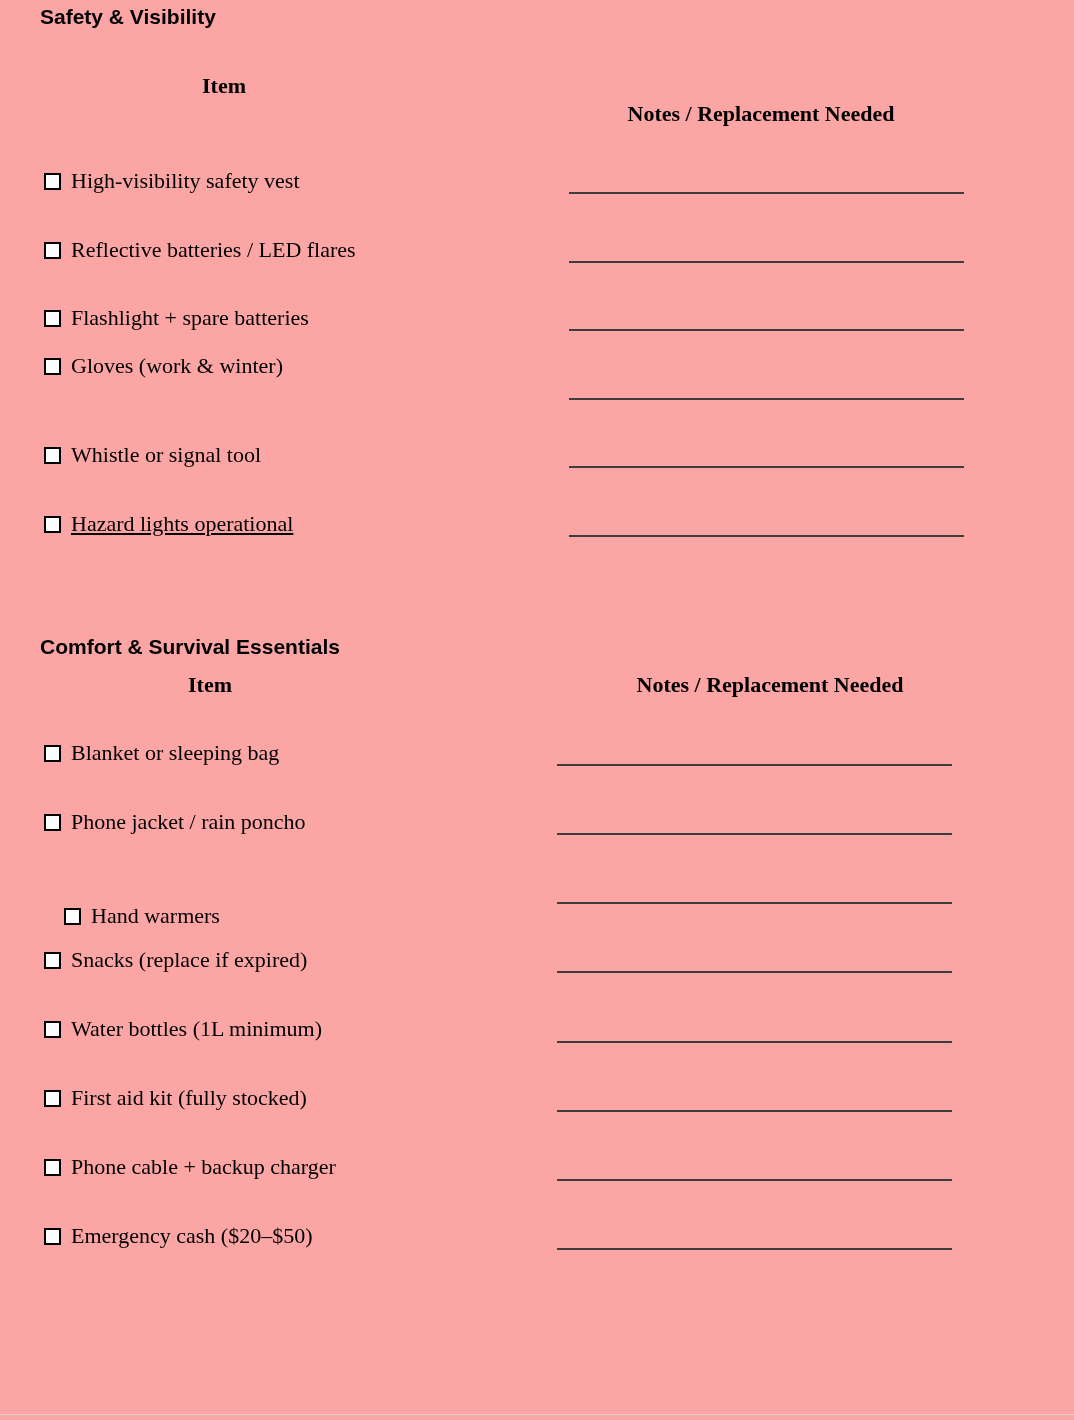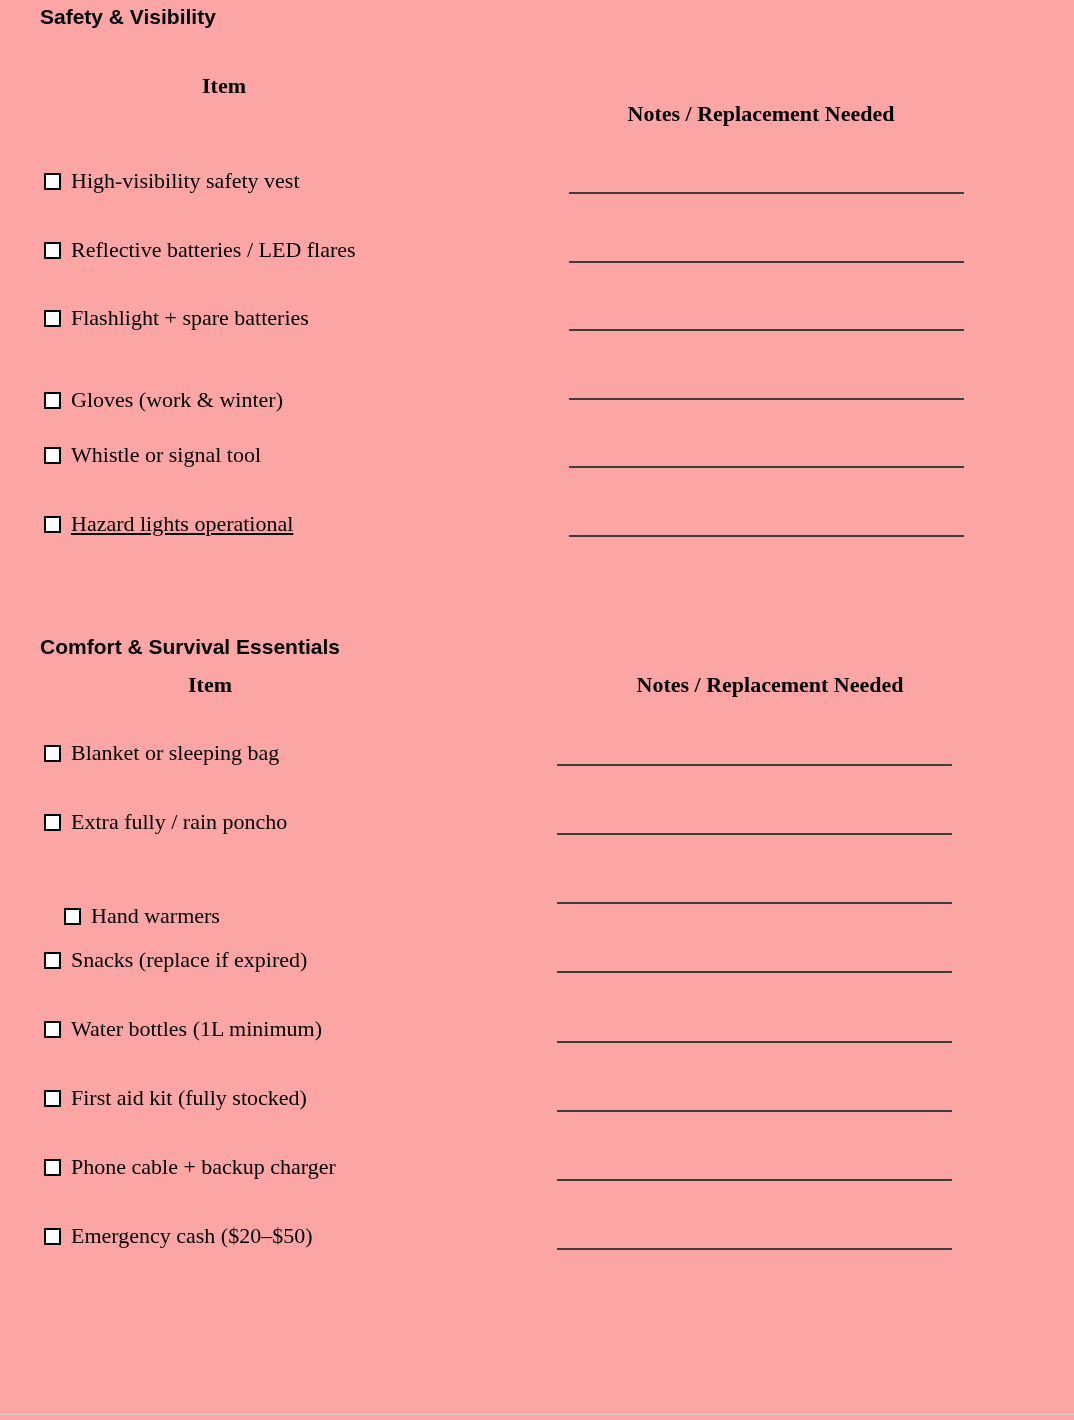--- a/index.html
+++ b/index.html
@@ -85,21 +85,21 @@
   <div class="row" style="left:44px; top:236px;">
     <span class="cb"></span><span>Reflective batteries / LED flares</span>
   </div>
   <div class="note-line" style="left:569px; top:261px;"></div>
 
   <div class="row" style="left:44px; top:304px;">
     <span class="cb"></span><span>Flashlight + spare batteries</span>
   </div>
   <div class="note-line" style="left:569px; top:329px;"></div>
 
-  <div class="row" style="left:44px; top:386px;">
+  <div class="row" style="left:44px; top:352px;">
     <span class="cb"></span><span>Gloves (work &amp; winter)</span>
   </div>
   <div class="note-line" style="left:569px; top:398px;"></div>
 
   <div class="row" style="left:44px; top:441px;">
     <span class="cb"></span><span>Whistle or signal tool</span>
   </div>
   <div class="note-line" style="left:569px; top:466px;"></div>
 
   <div class="row" style="left:44px; top:510px;text-decoration:underline;">
@@ -112,21 +112,21 @@
   <div class="col-head" style="left:210px; top:671px;">Item</div>
 
   <div class="col-head" style="left:770px; top:671px;">Notes / Replacement Needed</div>
 
   <div class="row" style="left:44px; top:739px;">
     <span class="cb"></span><span>Blanket or sleeping bag</span>
   </div>
   <div class="note-line" style="left:557px; top:764px;"></div>
 
   <div class="row" style="left:44px; top:808px;">
-    <span class="cb"></span><span>Extra fully / rain poncho</span>
+    <span class="cb"></span><span>Phone jacket / rain poncho</span>
   </div>
   <div class="note-line" style="left:557px; top:833px;"></div>
 
   <div class="row" style="left:44px; top:902px;padding-left:20px;">
     <span class="cb"></span><span>Hand warmers</span>
   </div>
   <div class="note-line" style="left:557px; top:902px;"></div>
 
   <div class="row" style="left:44px; top:946px;">
     <span class="cb"></span><span>Snacks (replace if expired)</span>

